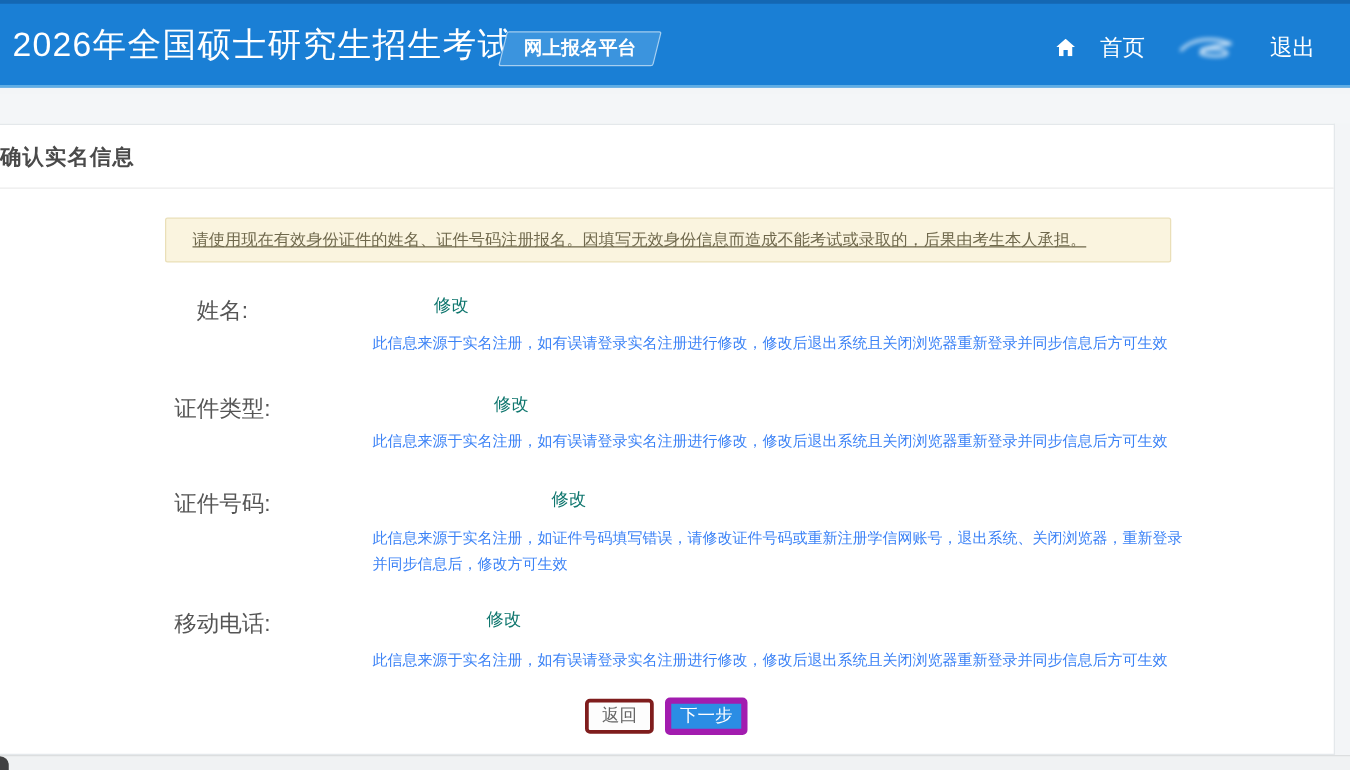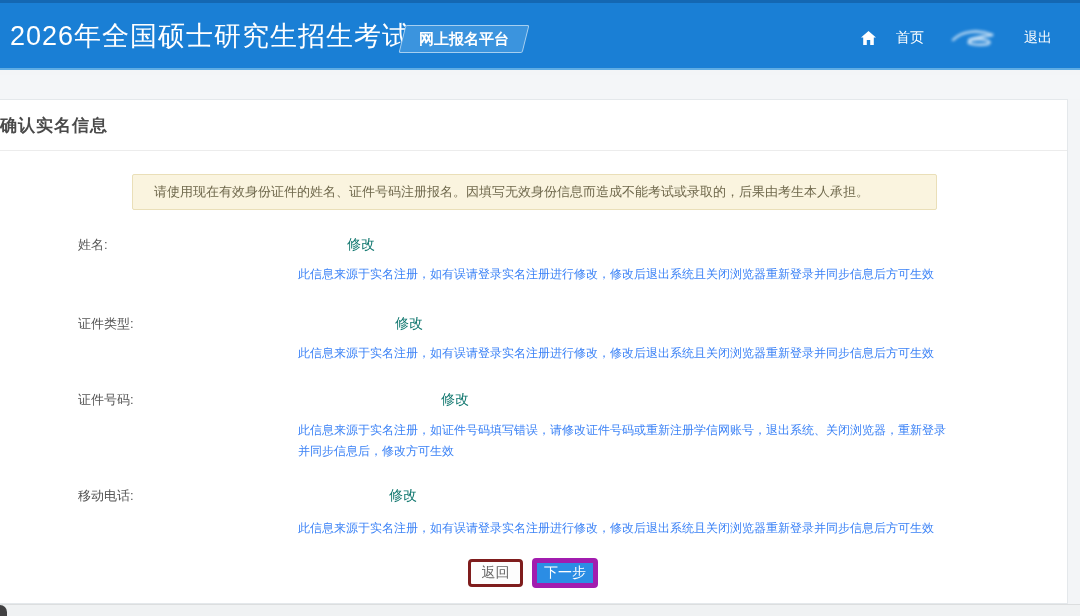--- a/index.html
+++ b/index.html
@@ -28,47 +28,47 @@
   .hdr-badge span {
     display:inline-block; transform:skewX(14deg);
     color:#ffffff; font-size:15px; font-weight:bold;
   }
   .hdr-nav {
     position:absolute; right:28px; top:0; height:70px;
     display:flex; align-items:center; gap:26px;
   }
   .nav-item {
     display:flex; align-items:center; gap:20px;
-    color:#ffffff; font-size:14px; cursor:pointer;
+    color:#ffffff; font-size:18px; cursor:pointer;
   }
   .scribble { width:48px; height:22px; filter:blur(1.6px); opacity:0.75; }
   
   .strip { position:absolute; left:0; top:75px; width:1080px; height:24px; background:#f4f6f8; }
   
   .card {
     position:absolute; left:0; top:99px; width:1068px; height:505px;
     background:#ffffff; border:1px solid #e4e8eb; border-left:none;
   }
   .titlebar {
     position:absolute; left:0; top:0; width:100%; height:51px;
     border-bottom:1px solid #ececec;
     display:flex; align-items:center; 
   }
   .page-title { font-size:17px; color:#4a4a4a; font-weight:600; letter-spacing:1px; }
   
   .notice {
     position:absolute; left:132px; top:74px; width:805px; height:36px;
     background:#faf4df; border:1px solid #eadfb8; border-radius:2px;
     display:flex; align-items:center; padding-left:21px;
-    color:#6f684c; font-size:13px;
+    color:#6f684c; font-size:13px;text-decoration:underline;
   }
   
   .flabel {
-    position:absolute; width:200px; left:78px; text-align:left;
-    font-size:13px; color:#555555;
+    position:absolute; width:200px; left:78px; text-align:center;
+    font-size:18px; color:#555555;
   }
   .fvalue { position:absolute; left:292px; font-size:14px; color:#333; }
   .modify {
     position:absolute; font-size:14px; color:#0f766e; cursor:pointer; text-decoration:none;
   }
   .fhelp {
     position:absolute; left:298px; font-size:12px; color:#3b82f6; line-height:21px;
     white-space:nowrap;
   }
   .fhelp.wrap { white-space:normal; width:648px; }

